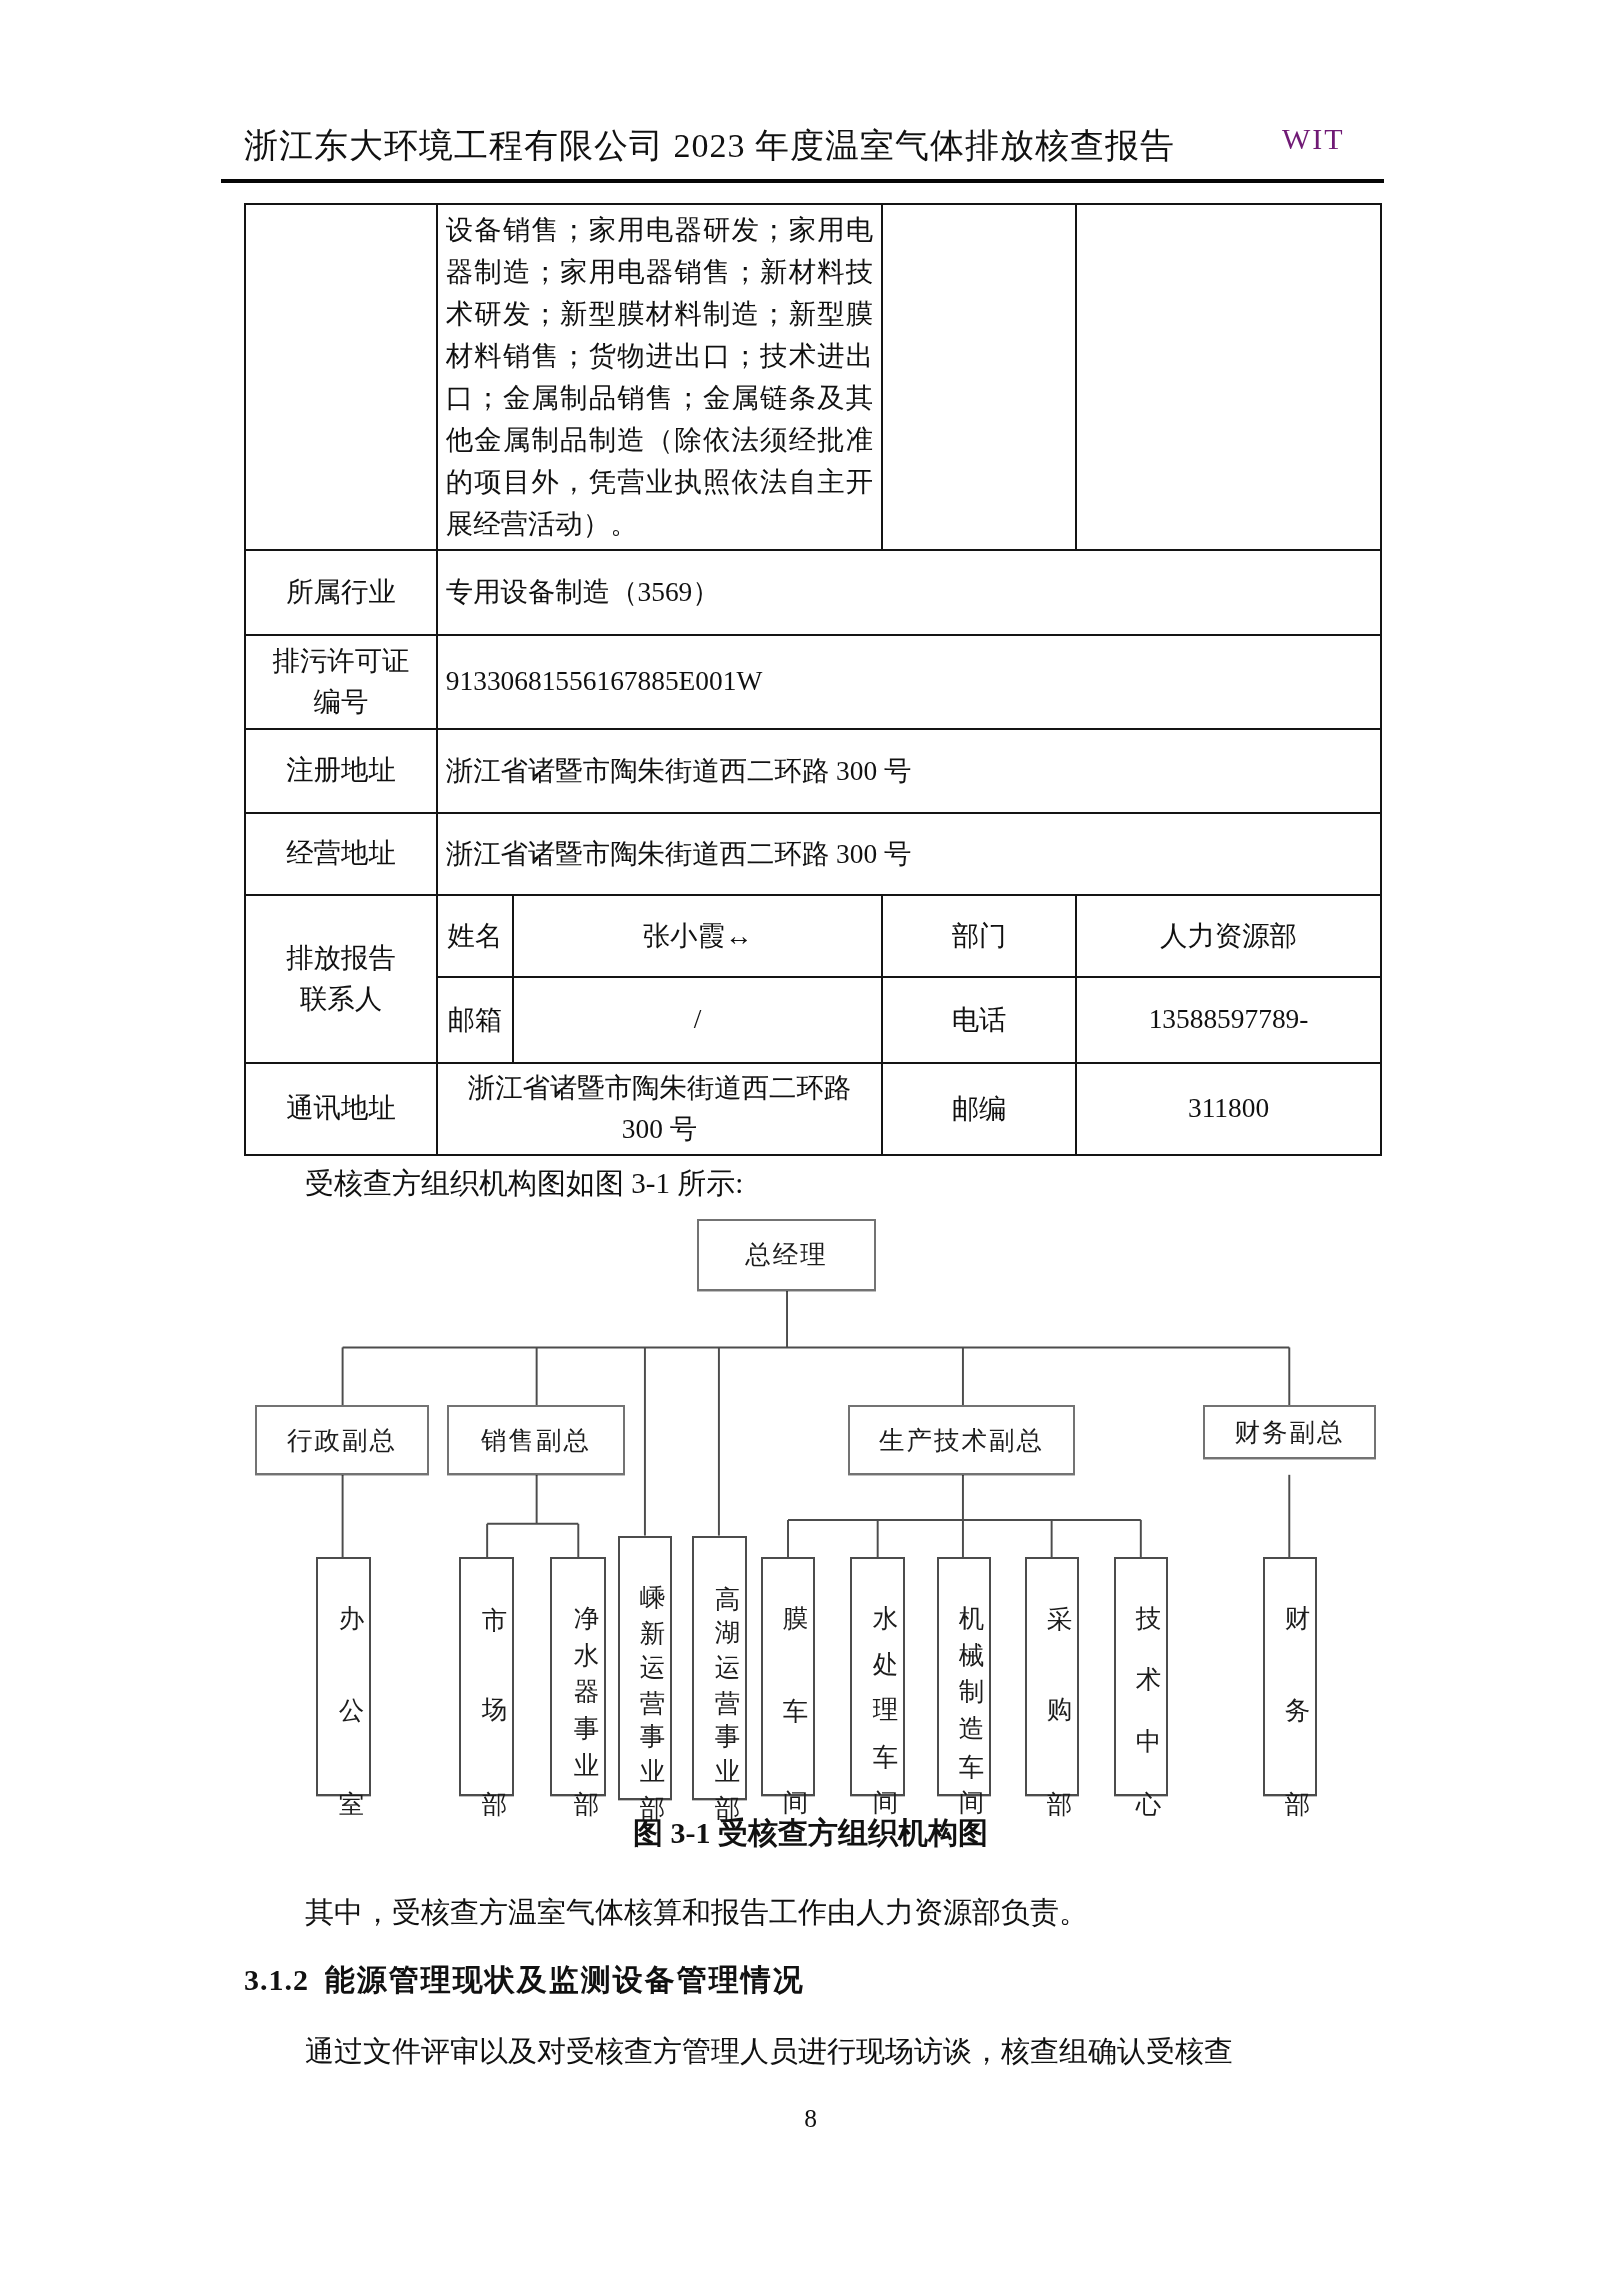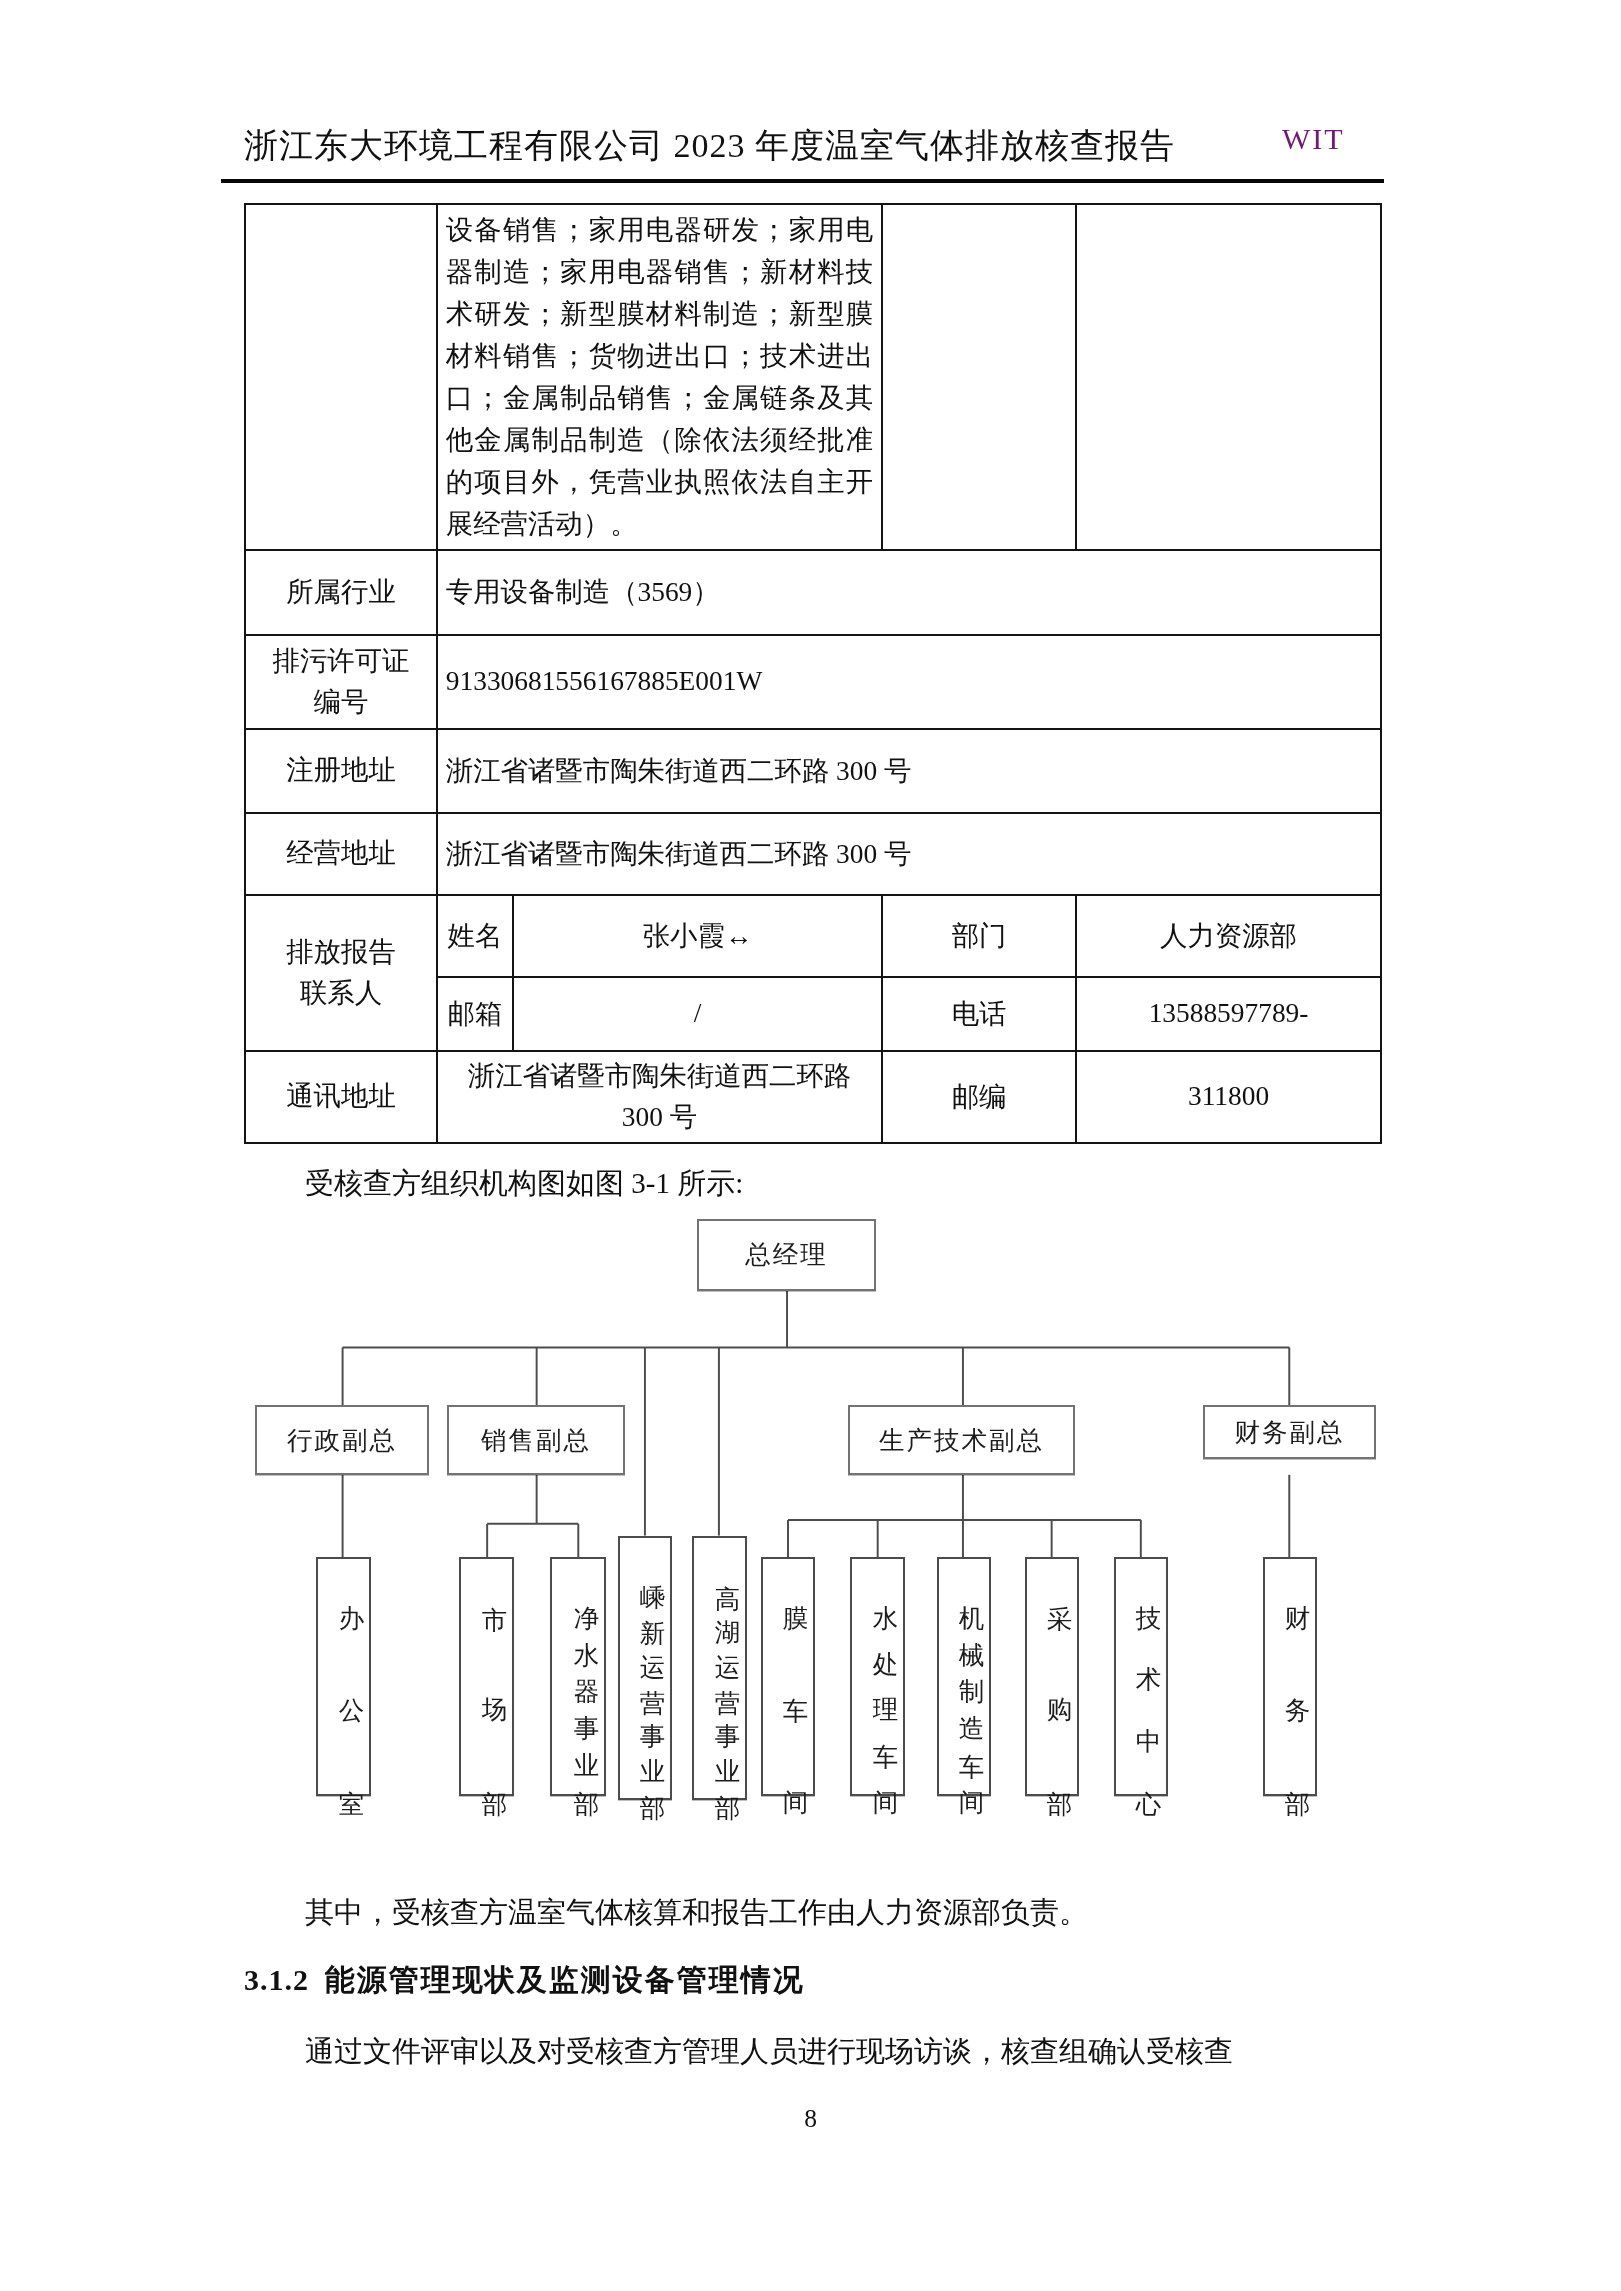--- a/index.html
+++ b/index.html
@@ -105,21 +105,21 @@
     <tr style="height:82px">
       <td class="lbl two-line" rowspan="2">
         <div>排放报告</div>
         <div>联系人</div>
       </td>
       <td class="ctr">姓名</td>
       <td class="ctr">张小霞↔</td>
       <td class="ctr">部门</td>
       <td class="ctr">人力资源部</td>
     </tr>
-    <tr style="height:74px">
+    <tr style="height:86px">
       <td class="ctr">邮箱</td>
       <td class="ctr">/</td>
       <td class="ctr">电话</td>
       <td class="ctr">13588597789-</td>
     </tr>
     <tr style="height:90px">
       <td class="lbl">通讯地址</td>
       <td colspan="2" class="ctr two-line">
         <div>浙江省诸暨市陶朱街道西二环路</div>
         <div>300 号</div>
@@ -172,20 +172,21 @@
     <div class="vnode" style="left:393px;  top:321px; width:54px; height:264px;">嵊新运营事业部</div>
     <div class="vnode" style="left:467px;  top:321px; width:55px; height:264px;">高湖运营事业部</div>
     <div class="vnode" style="left:536px;  top:342px; width:54px; height:239px;">膜车间</div>
     <div class="vnode" style="left:625px;  top:342px; width:55px; height:239px;">水处理车间</div>
     <div class="vnode" style="left:712px;  top:342px; width:54px; height:239px;">机械制造车间</div>
     <div class="vnode" style="left:800px;  top:342px; width:54px; height:239px;">采购部</div>
     <div class="vnode" style="left:889px;  top:342px; width:54px; height:239px;">技术中心</div>
     <div class="vnode" style="left:1038px; top:342px; width:54px; height:239px;">财务部</div>
   </div>
 
+  <div class="fig-caption">图 3-1 受核查方组织机构图</div>
 
   <div class="para indent" style="top:1891px;">其中，受核查方温室气体核算和报告工作由人力资源部负责。</div>
 
   <div class="section-heading">
     <span class="num">3.1.2</span><span class="ttl">能源管理现状及监测设备管理情况</span>
   </div>
 
   <div class="para indent" style="top:2030px;">通过文件评审以及对受核查方管理人员进行现场访谈，核查组确认受核查</div>
 
   <div class="page-num">8</div>

